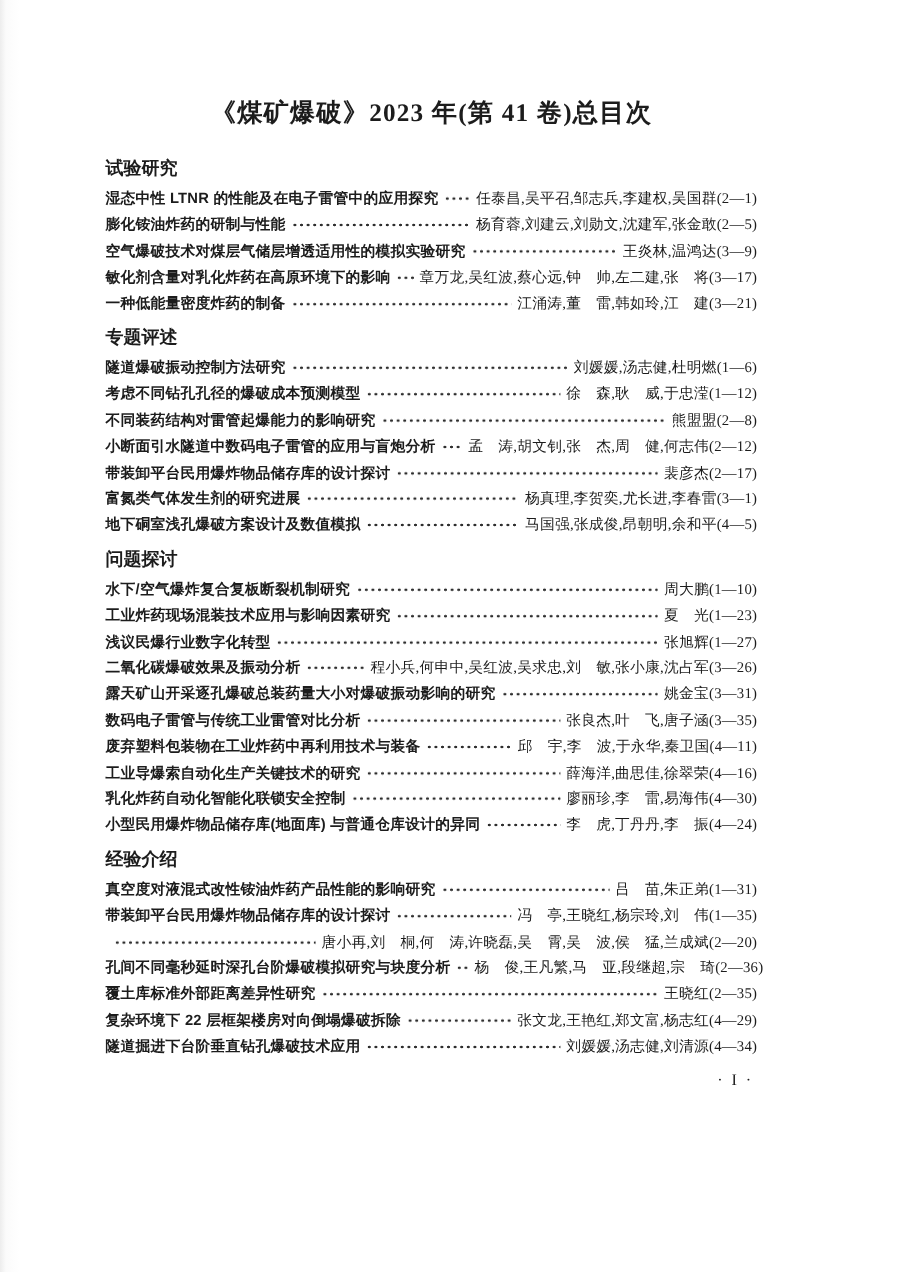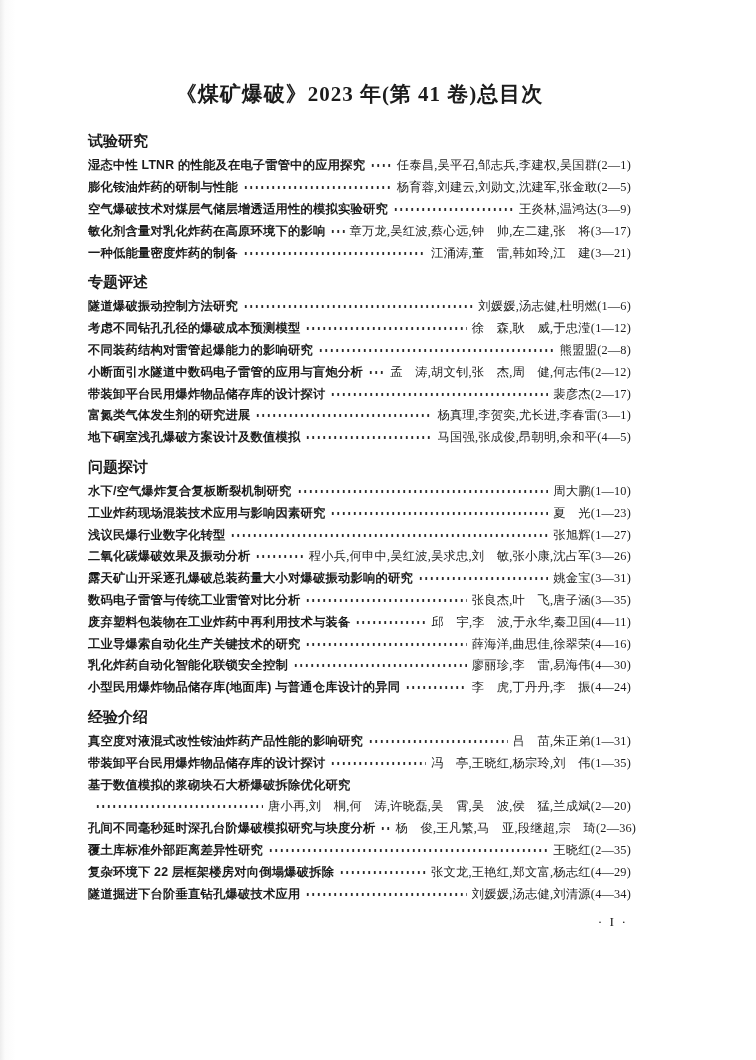--- a/index.html
+++ b/index.html
@@ -218,23 +218,20 @@
         <span class="leader"></span>
         <span class="entry-authors">吕　苗,朱正弟</span>
         <span class="entry-ref">(1—31)</span>
       </div>
       <div class="entry">
         <span class="entry-title">带装卸平台民用爆炸物品储存库的设计探讨</span>
         <span class="leader"></span>
         <span class="entry-authors">冯　亭,王晓红,杨宗玲,刘　伟</span>
         <span class="entry-ref">(1—35)</span>
       </div>
-      <div class="entry title-only">
-        <span class="entry-title">基于数值模拟的浆砌块石大桥爆破拆除优化研究</span>
-      </div>
       <div class="entry continuation">
         <span class="leader"></span>
         <span class="entry-authors">唐小再,刘　桐,何　涛,许晓磊,吴　霄,吴　波,侯　猛,兰成斌</span>
         <span class="entry-ref">(2—20)</span>
       </div>
       <div class="entry">
         <span class="entry-title">孔间不同毫秒延时深孔台阶爆破模拟研究与块度分析</span>
         <span class="leader"></span>
         <span class="entry-authors">杨　俊,王凡繁,马　亚,段继超,宗　琦</span>
         <span class="entry-ref">(2—36)</span>

